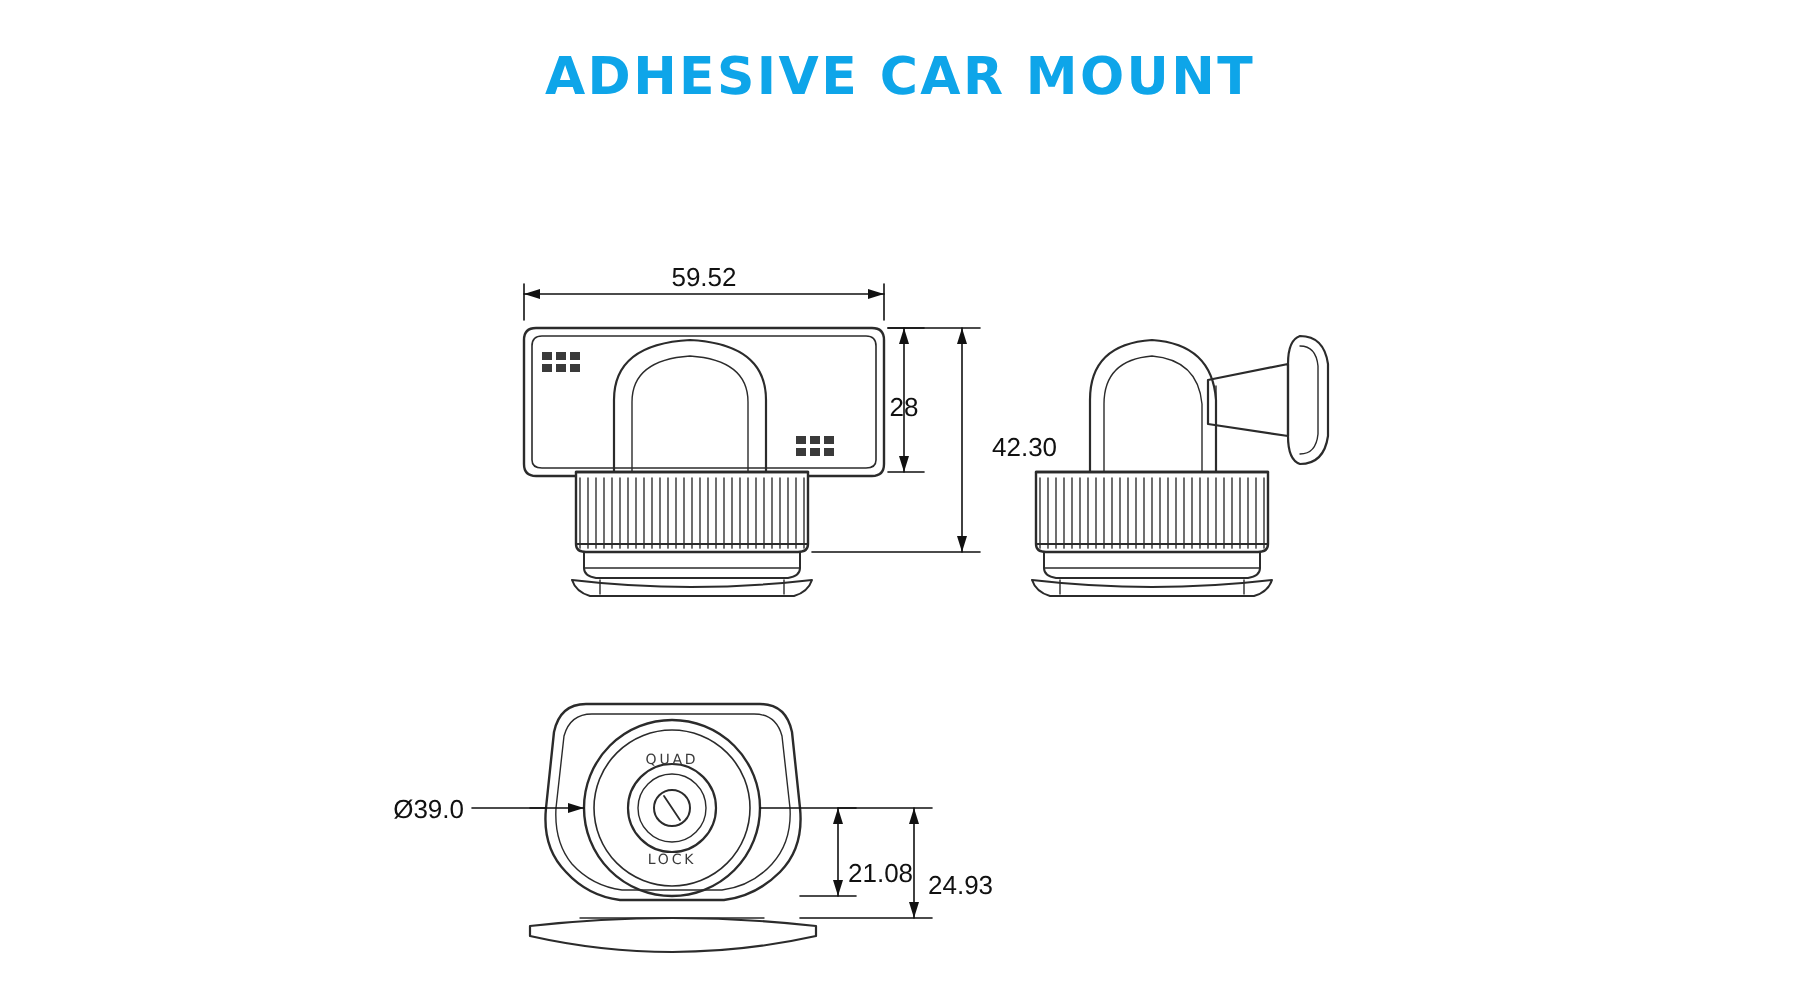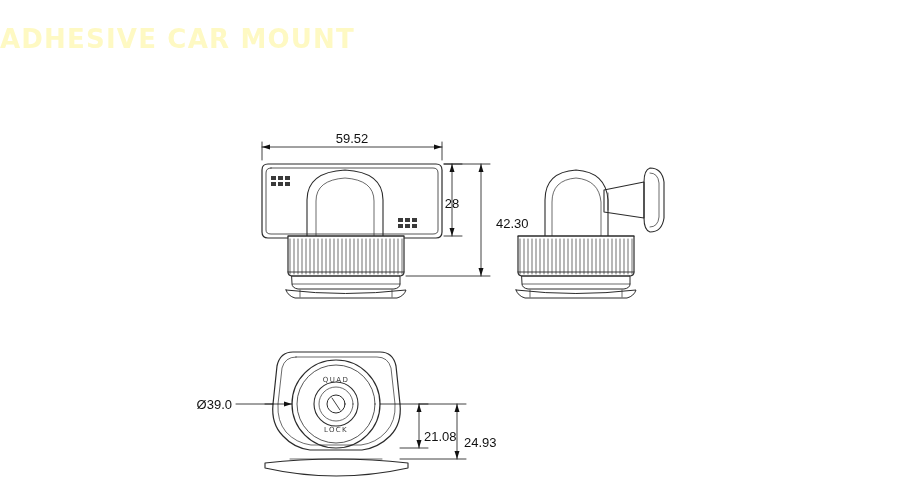--- a/index.html
+++ b/index.html
@@ -26,24 +26,25 @@
     top: 0;
     width: 900px;
     height: 500px;
     background: #ffffff;
   }
   #title {
     position: absolute;
     left: 0;
     top: 24px;
     width: 900px;
+    text-align: center;
     font-size: 26px;
     letter-spacing: 1.2px;
     font-weight: 700;
-    color: #fef9c3;
+    color: #0ea5e9;
     font-family: "DejaVu Sans", sans-serif;
   }
   svg.draw {
     position: absolute;
     left: 0;
     top: 0;
   }
   .dimtext {
     font-family: "Liberation Sans", sans-serif;
     font-size: 13px;

